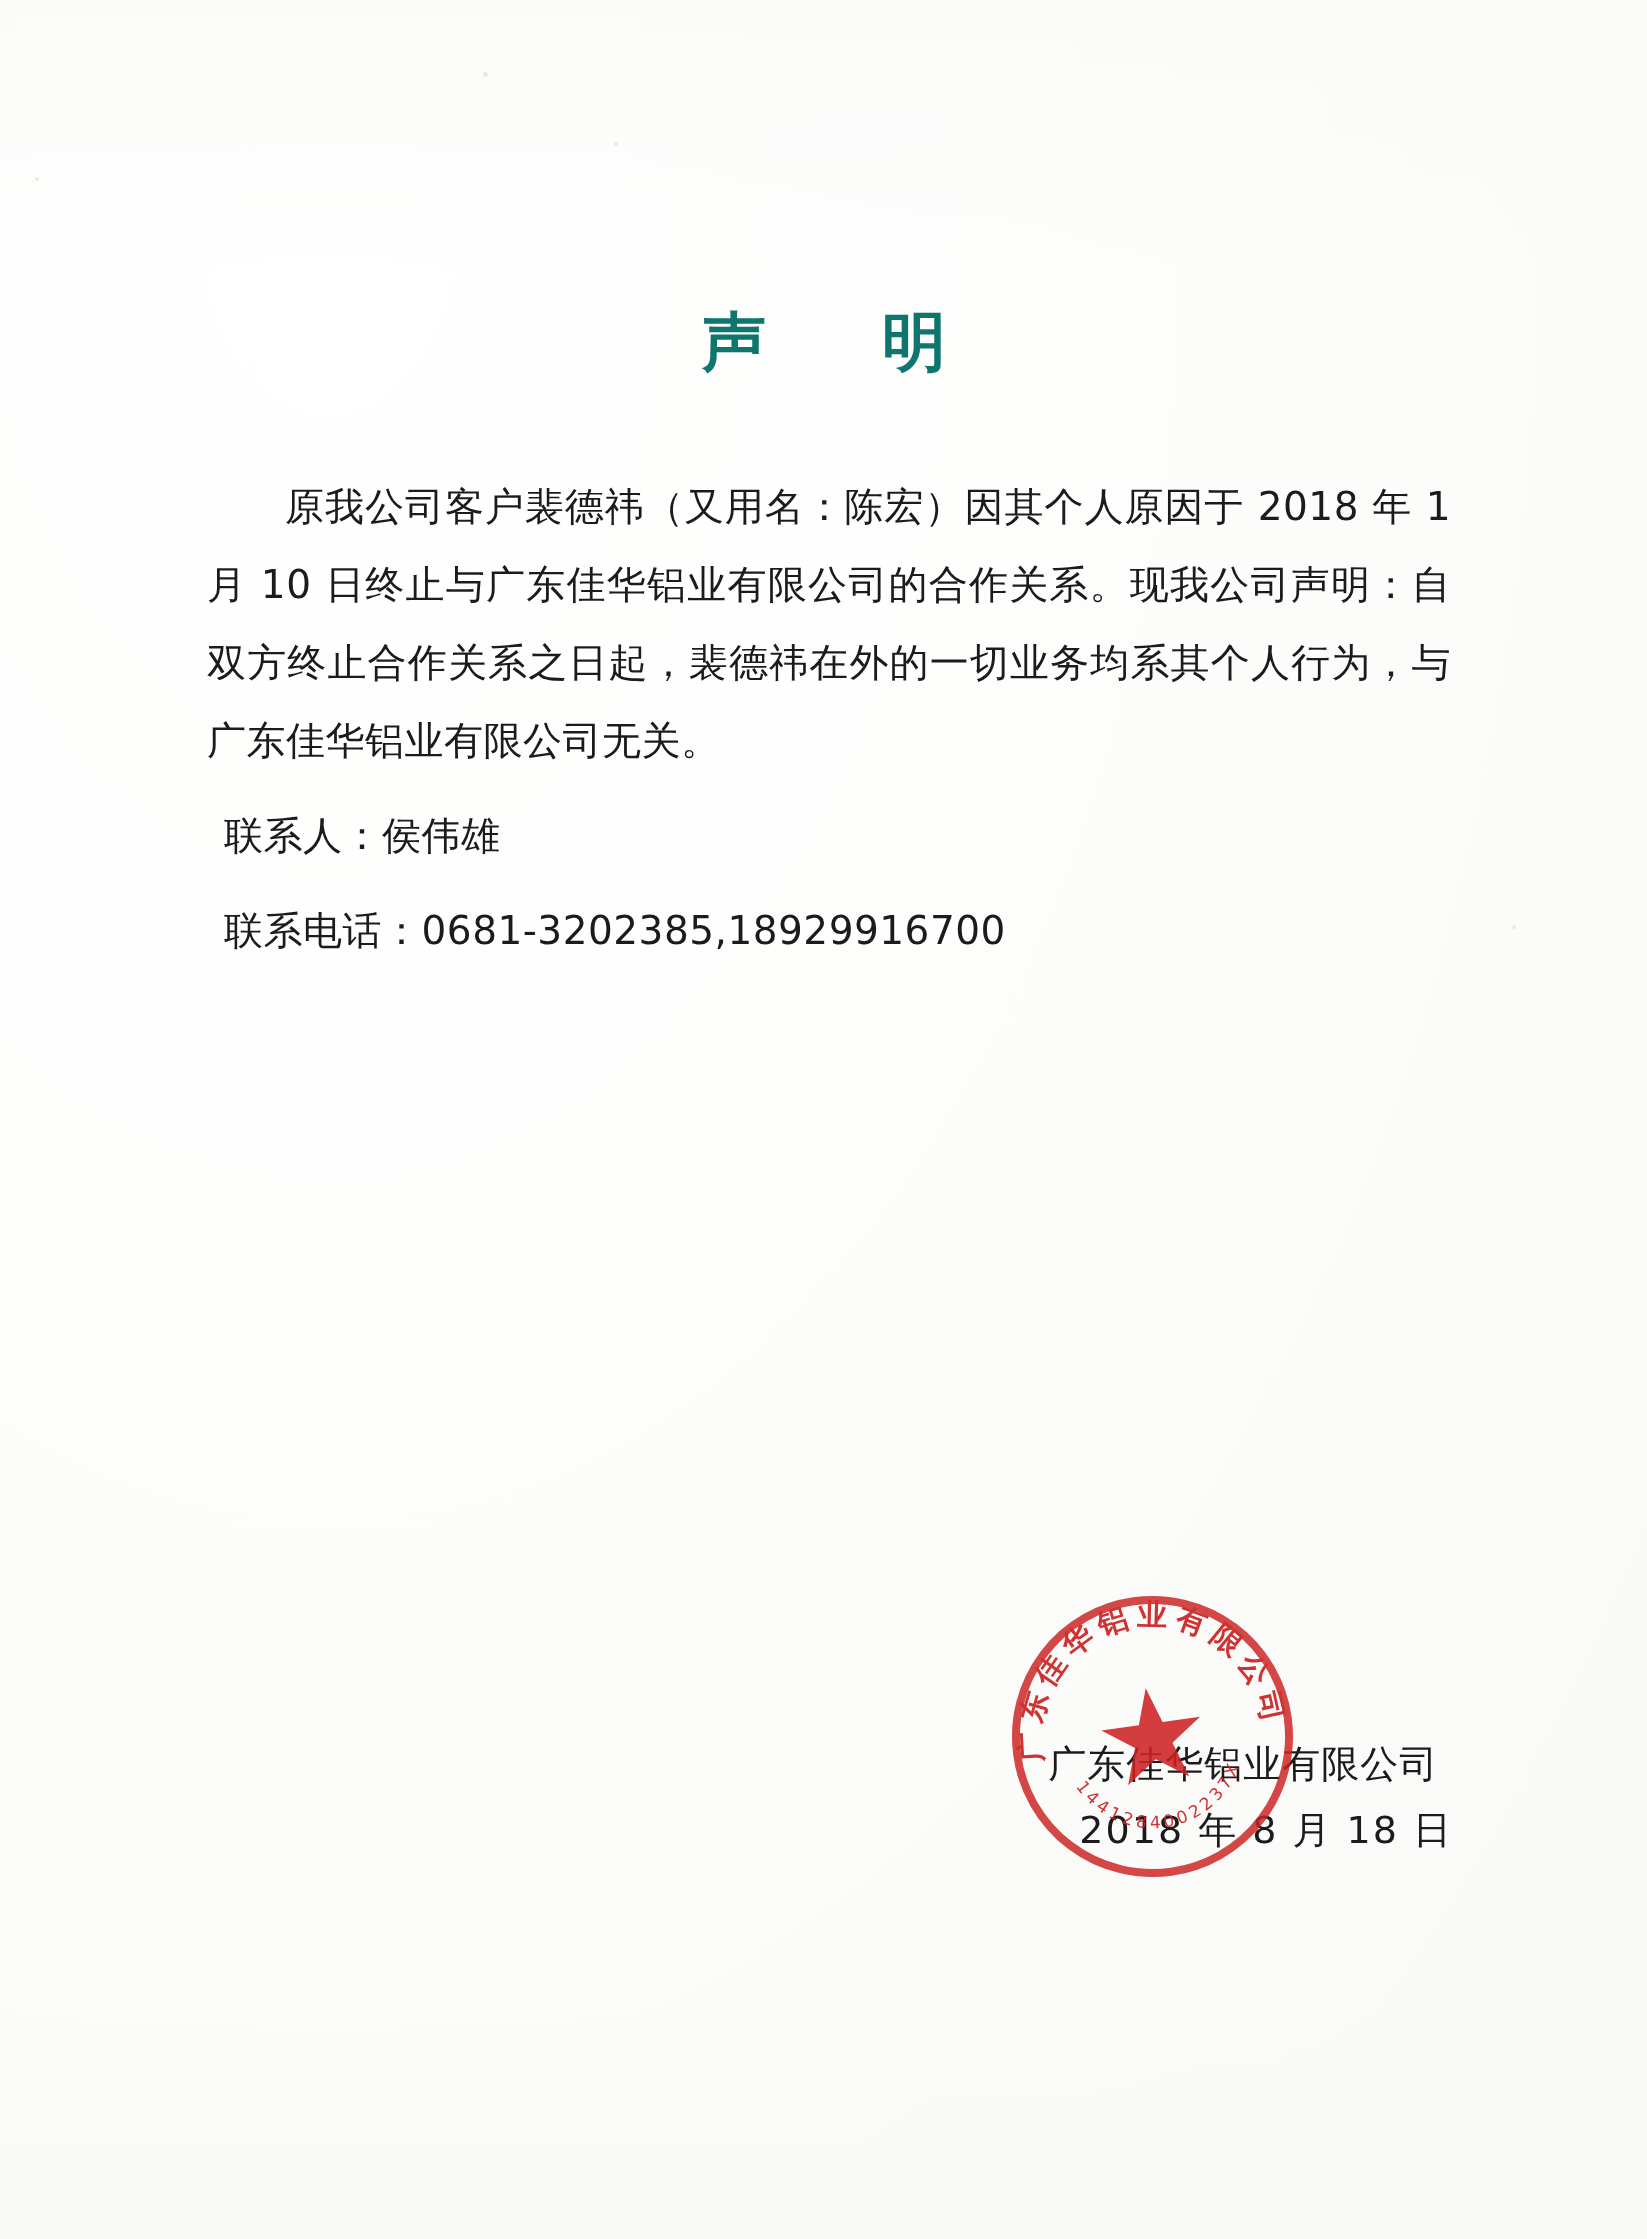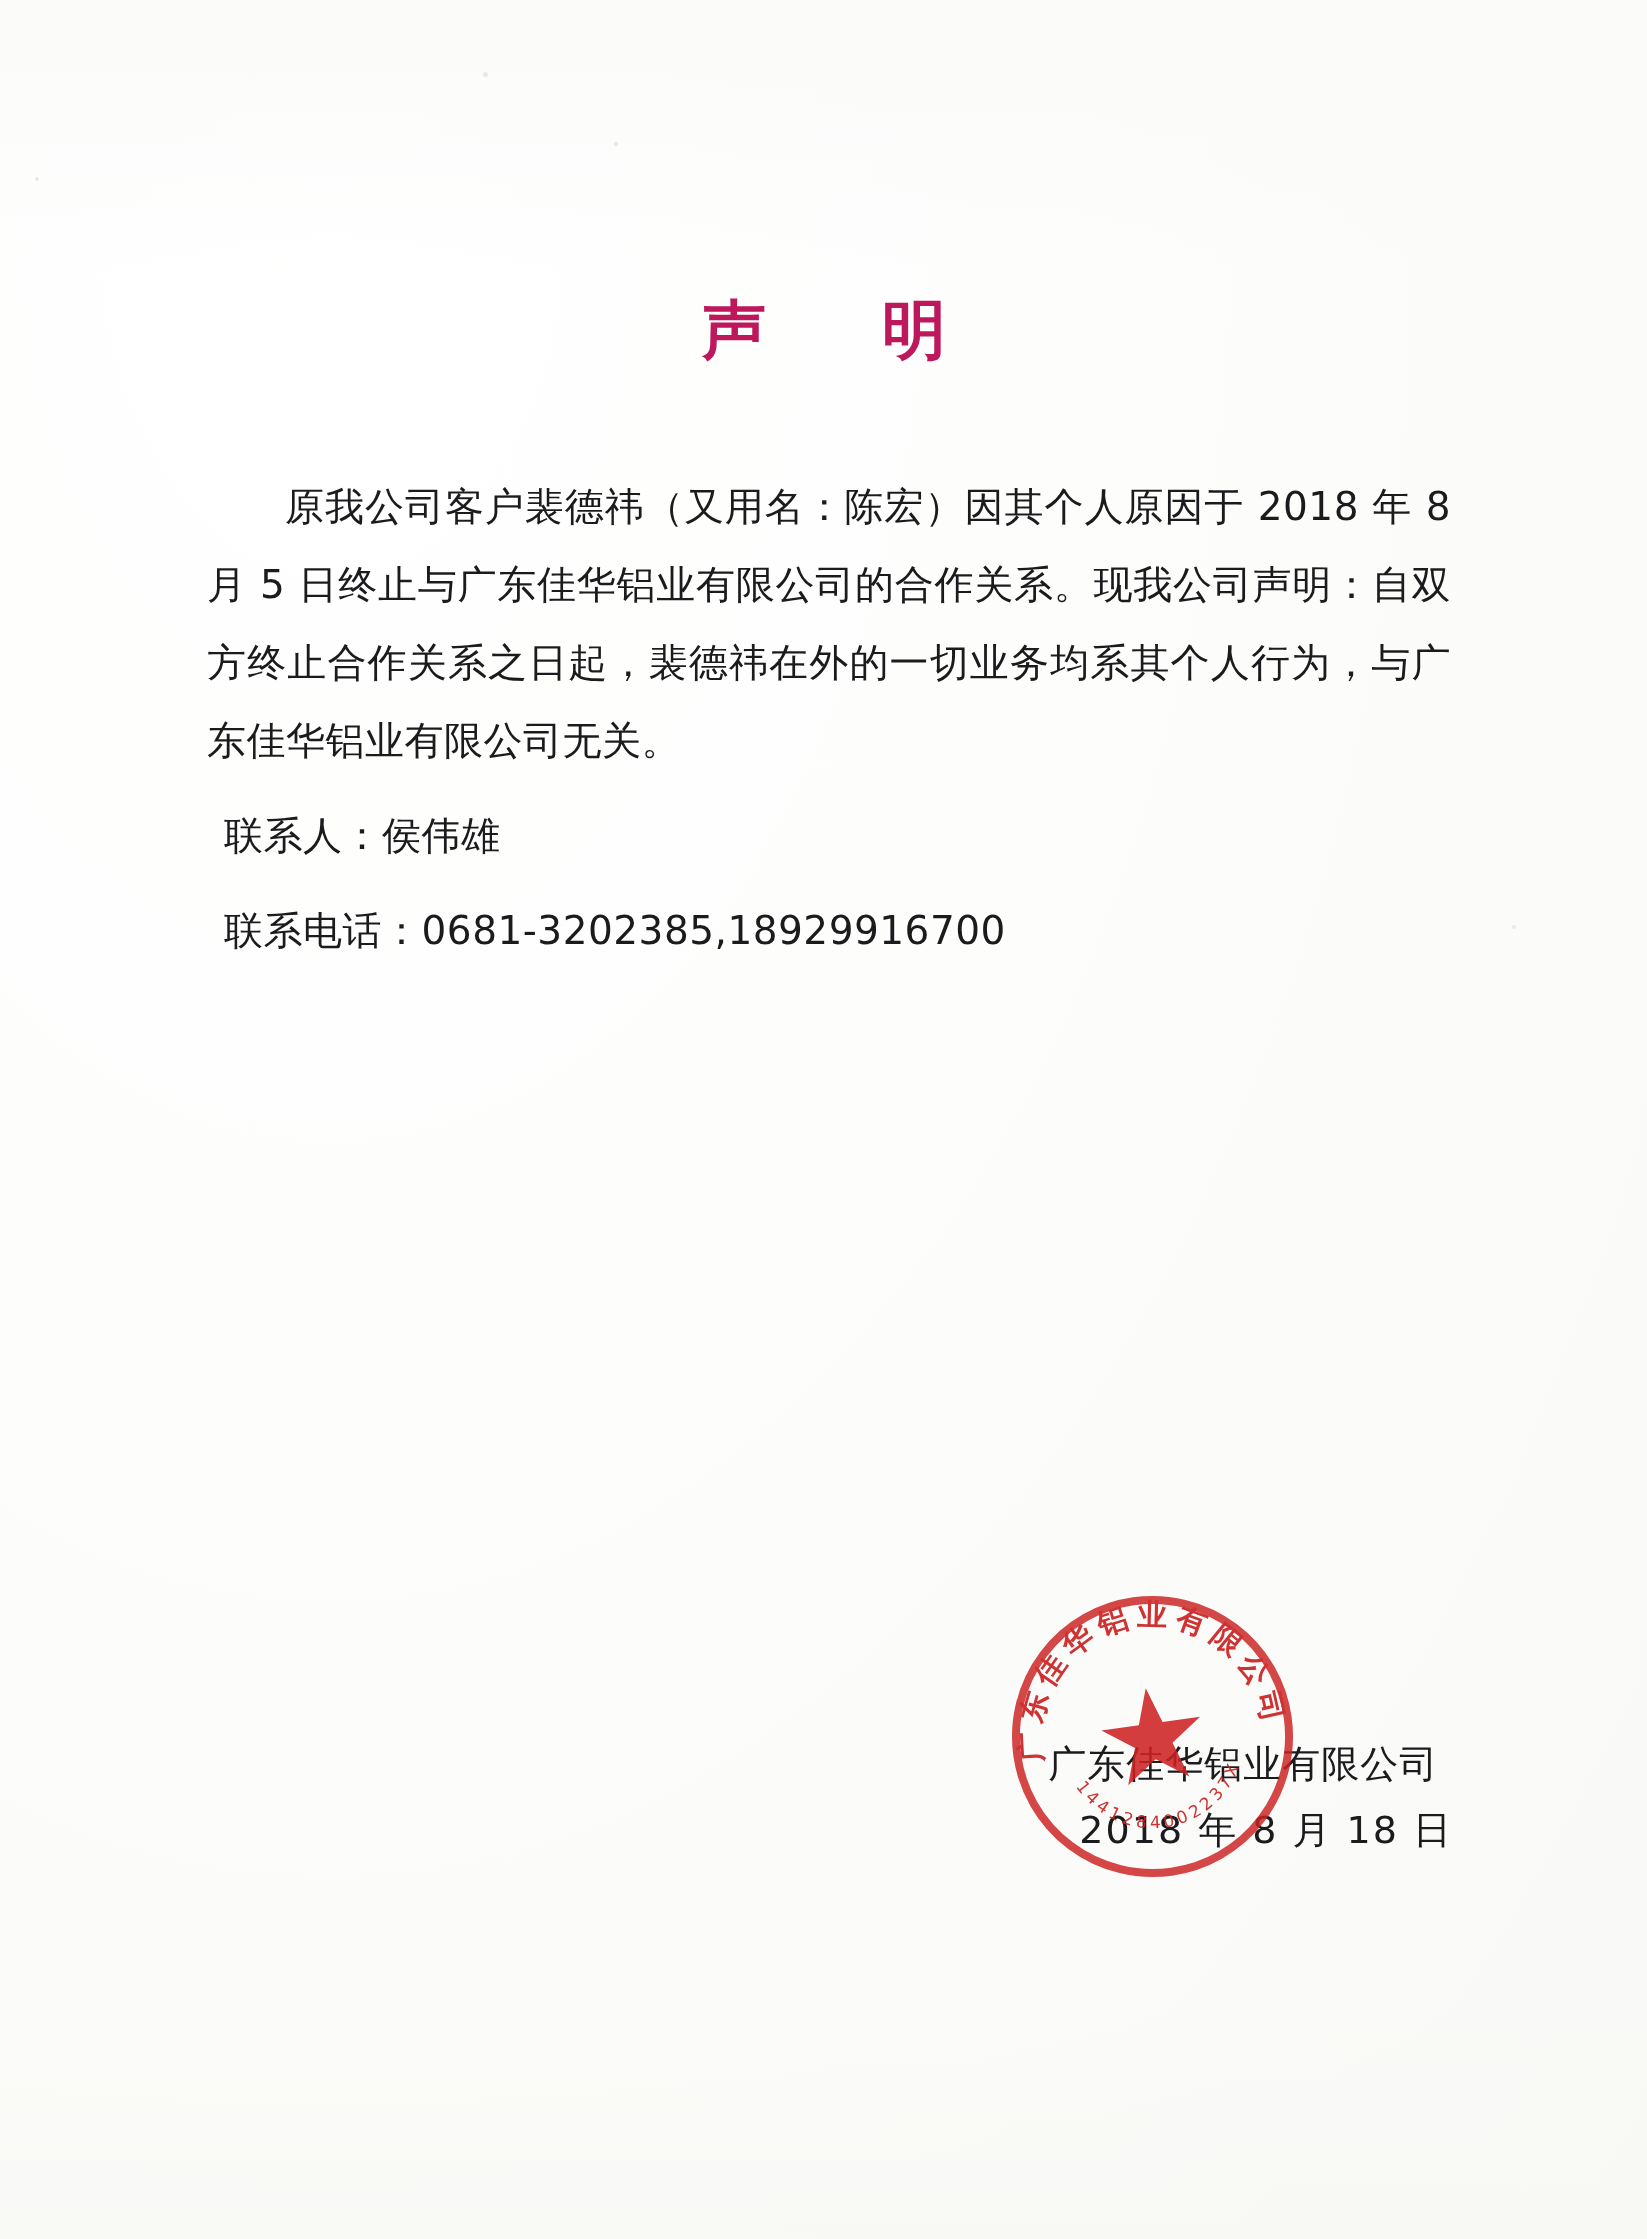--- a/index.html
+++ b/index.html
@@ -34,29 +34,29 @@
 
   .content {
     position: absolute;
     left: 0; top: 0;
     width: 1648px;
     height: 2240px;
   }
 
   .doc-title {
     position: absolute;
-    top: 287px;
+    top: 299px;
     left: 0;
     width: 1648px;
     text-align: center;
     font-family: "DejaVu Sans", "Liberation Sans", sans-serif;
     font-size: 64px;
     font-weight: 700;
     letter-spacing: 26px;
-    color: #be185d;
+    color: #0f766e;
     text-indent: 26px;
   }
 
   .body-block {
     position: absolute;
     left: 207px;
     top: 468px;
     width: 1244px;
     font-size: 39px;
     line-height: 78px;
@@ -136,21 +136,21 @@
 </head>
 <body>
 
 <div class="page"></div>
 
 <div class="content">
 
   <div class="doc-title">声　明</div>
 
   <div class="body-block">
-    <p class="para">原我公司客户裴德祎（又用名：陈宏）因其个人原因于 2018 年 8 月 5 日终止与广东佳华铝业有限公司的合作关系。现我公司声明：自双方终止合作关系之日起，裴德祎在外的一切业务均系其个人行为，与广东佳华铝业有限公司无关。</p>
+    <p class="para">原我公司客户裴德祎（又用名：陈宏）因其个人原因于 2018 年 1 月 10 日终止与广东佳华铝业有限公司的合作关系。现我公司声明：自双方终止合作关系之日起，裴德祎在外的一切业务均系其个人行为，与广东佳华铝业有限公司无关。</p>
     <div class="info-block">
       <p class="para info-line">联系人：侯伟雄</p>
       <p class="para info-line">联系电话：0681-3202385,18929916700</p>
     </div>
   </div>
 
   <div class="sign-block">
     <div class="sign-line-company">广东佳华铝业有限公司</div>
     <div class="sign-line-date">2018 年 8 月 18 日</div>
   </div>

